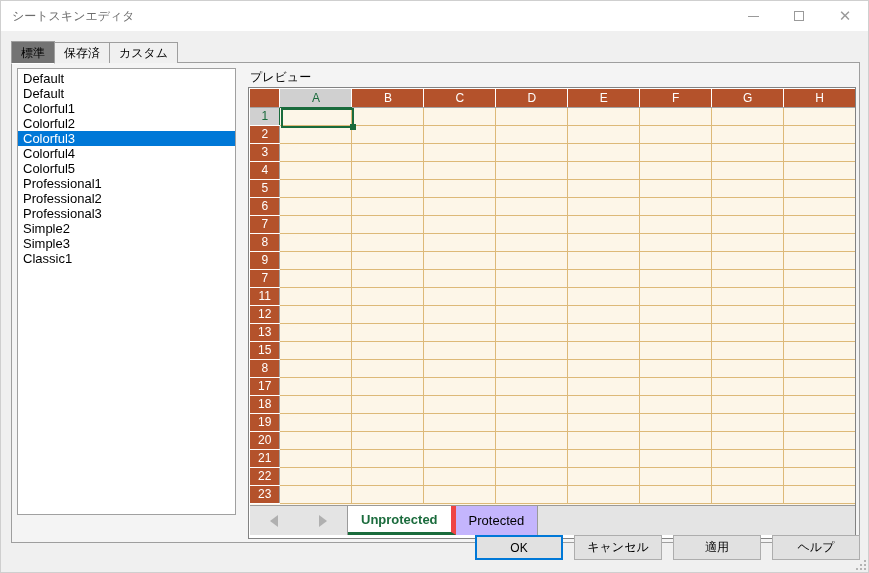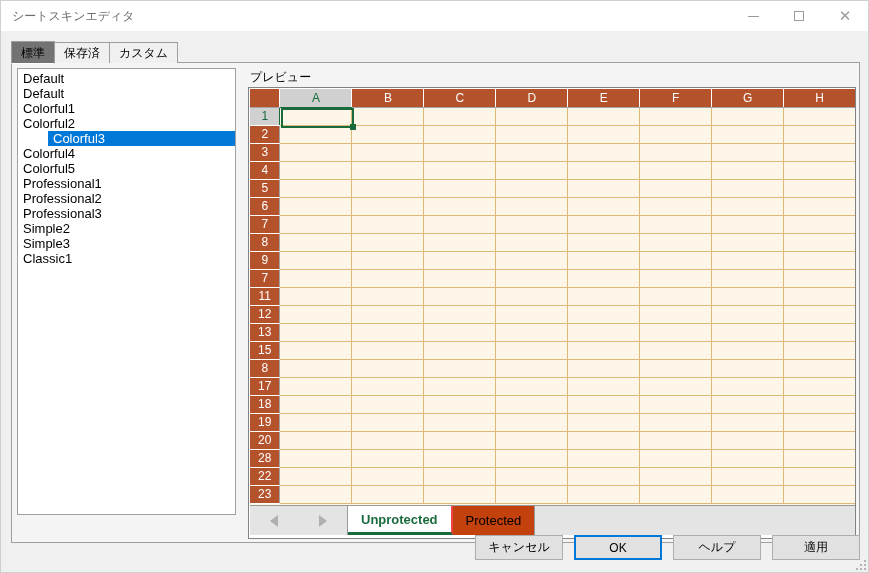--- a/index.html
+++ b/index.html
@@ -145,21 +145,20 @@
     line-height: 15px;
     padding-left: 5px;
     font-size: 13px;
     color: #000;
     white-space: nowrap;
     font-family: "Liberation Sans", sans-serif;
   }
   .list-item.selected {
     background: #0078d7;
     color: #ffffff;
-    margin-left: 30px;
   }
 
   
   #preview-label {
     position: absolute;
     left: 238px; top: 6px;
     font-size: 12px;
     color: #000;
     white-space: nowrap;
   }
@@ -296,32 +295,32 @@
     border-bottom: 6px solid transparent;
   }
   .navarrow.left  { border-right: 8px solid #b0b0b0; }
   .navarrow.right { border-left: 8px solid #b0b0b0; }
 
   .sheettab {
     padding: 0 13px;
     display: flex;
     align-items: center;
     font-size: 13px;
-    background: #c2410c;
+    background: #c4b5fd;
     border-right: 1px solid #9a9a9a;
     box-sizing: border-box;
     color: #000;
     white-space: nowrap;
   }
   .sheettab.active {
     background: #ffffff;
     color: #1a6b3c;
     font-weight: bold;
     border-bottom: 3px solid #1a6b3c;
-    border-right: 2px solid #ef4444;
+    border-right: 5px solid #ef4444;
   }
 
   
   #buttonbar {
     position: absolute;
     left: 0;
     bottom: 12px;
     width: 869px;
     height: 25px;
     display: flex;
@@ -637,21 +636,21 @@
                   <td class="cell" style="width: 72px;"></td>
                   <td class="cell" style="width: 72px;"></td>
                   <td class="cell" style="width: 72px;"></td>
                   <td class="cell" style="width: 72px;"></td>
                   <td class="cell" style="width: 72px;"></td>
                   <td class="cell" style="width: 72px;"></td>
                   <td class="cell" style="width: 72px;"></td>
                   <td class="cell" style="width: 72px;"></td>
                 </tr>
                 <tr>
-                  <th class="rowhead">28</th>
+                  <th class="rowhead">21</th>
                   <td class="cell" style="width: 72px;"></td>
                   <td class="cell" style="width: 72px;"></td>
                   <td class="cell" style="width: 72px;"></td>
                   <td class="cell" style="width: 72px;"></td>
                   <td class="cell" style="width: 72px;"></td>
                   <td class="cell" style="width: 72px;"></td>
                   <td class="cell" style="width: 72px;"></td>
                   <td class="cell" style="width: 72px;"></td>
                 </tr>
                 <tr>
@@ -692,31 +691,31 @@
           </div>
           <div class="sheettab">
             <span>Protected</span>
           </div>
         </div>
 
       </div>
     </div>
 
     <div id="buttonbar">
+      <div class="dlgbtn focused">
+        <span>OK</span>
+      </div>
       <div class="dlgbtn">
         <span>キャンセル</span>
       </div>
-      <div class="dlgbtn focused">
-        <span>OK</span>
+      <div class="dlgbtn">
+        <span>適用</span>
       </div>
       <div class="dlgbtn">
         <span>ヘルプ</span>
-      </div>
-      <div class="dlgbtn">
-        <span>適用</span>
       </div>
     </div>
 
     <div id="grip">
       <i style="right:0;bottom:0;"></i>
       <i style="right:4px;bottom:0;"></i>
       <i style="right:8px;bottom:0;"></i>
       <i style="right:0;bottom:4px;"></i>
       <i style="right:4px;bottom:4px;"></i>
       <i style="right:0;bottom:8px;"></i>

